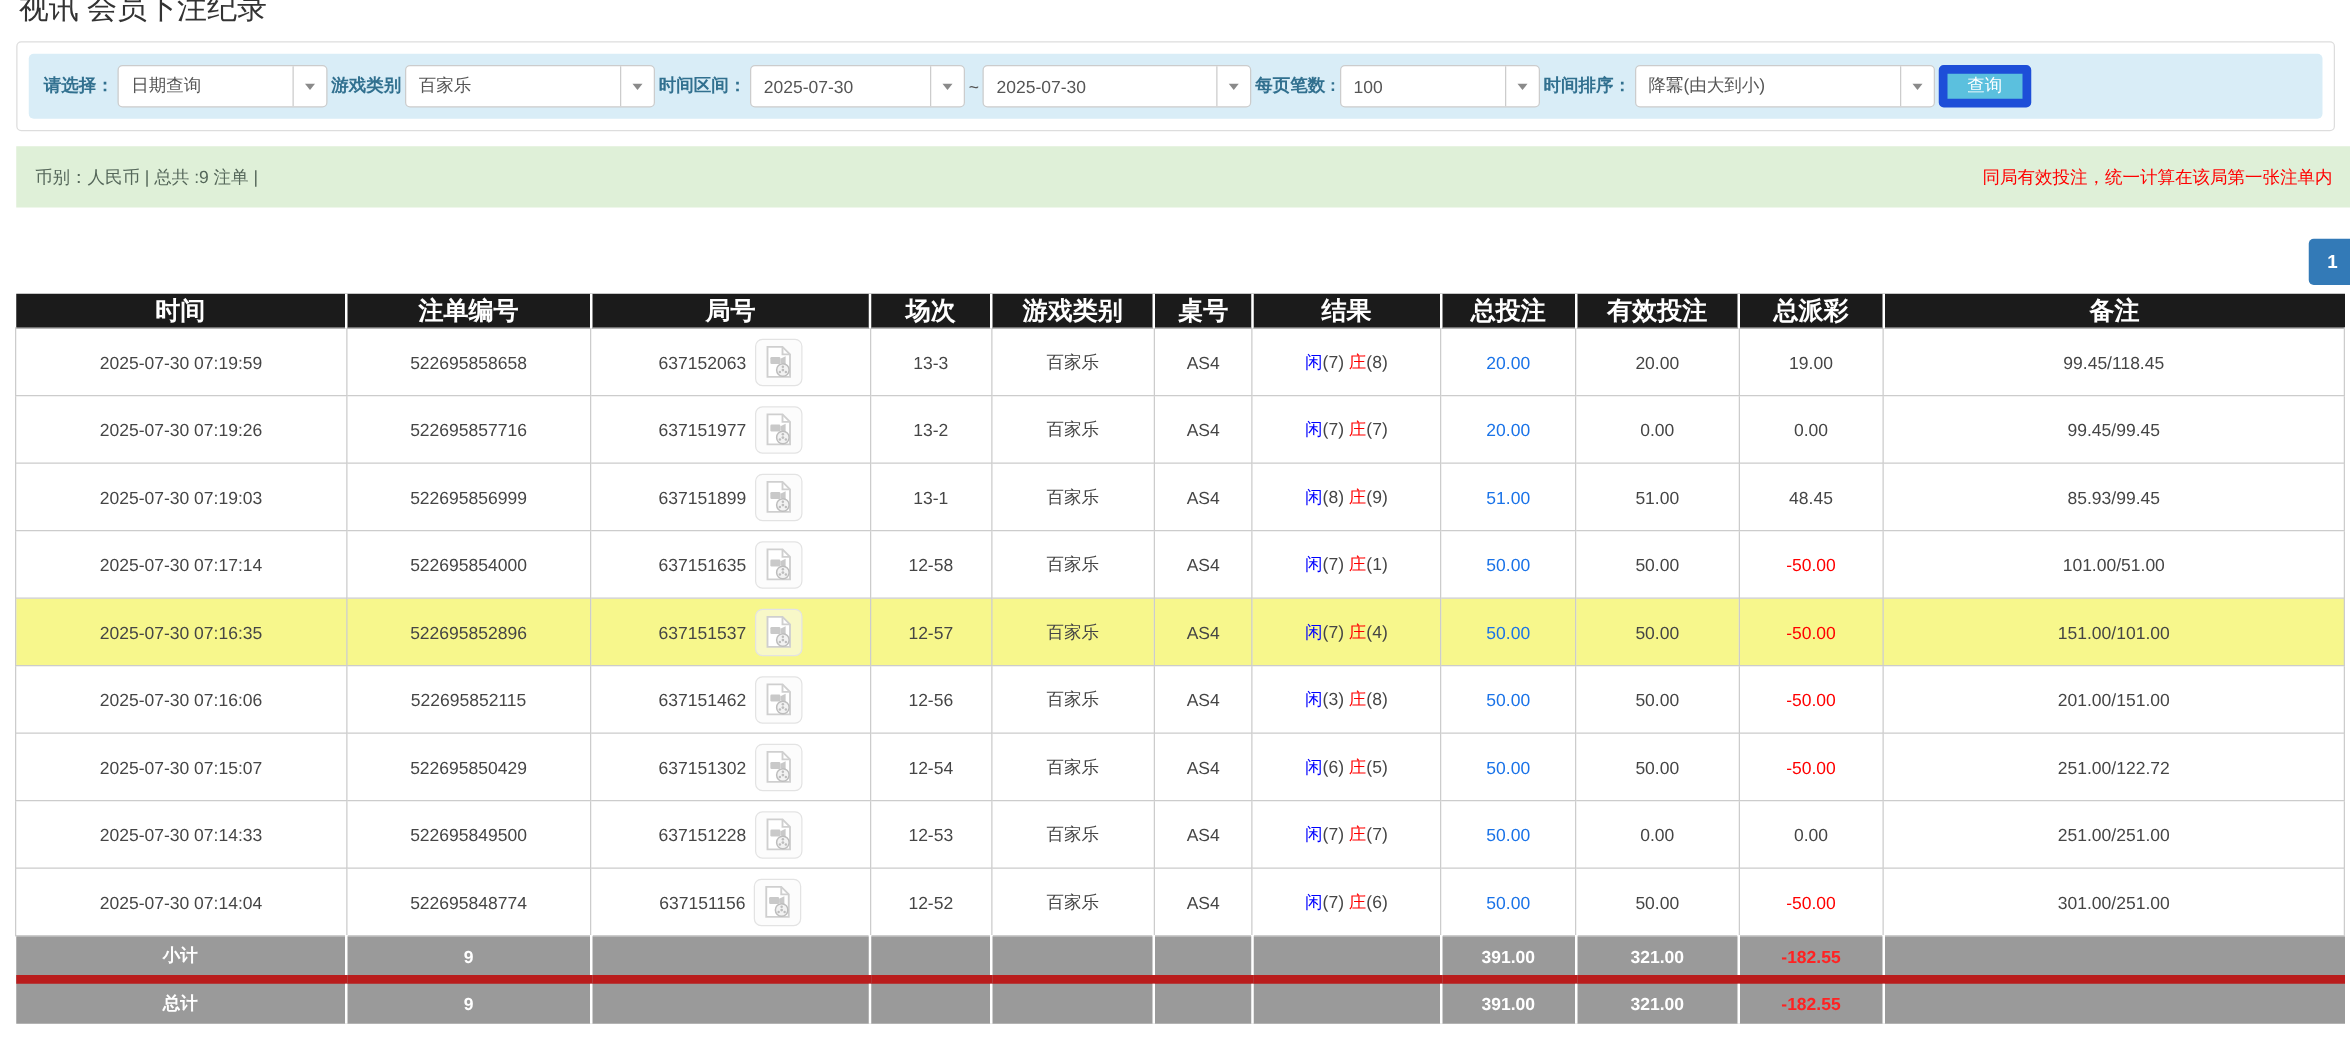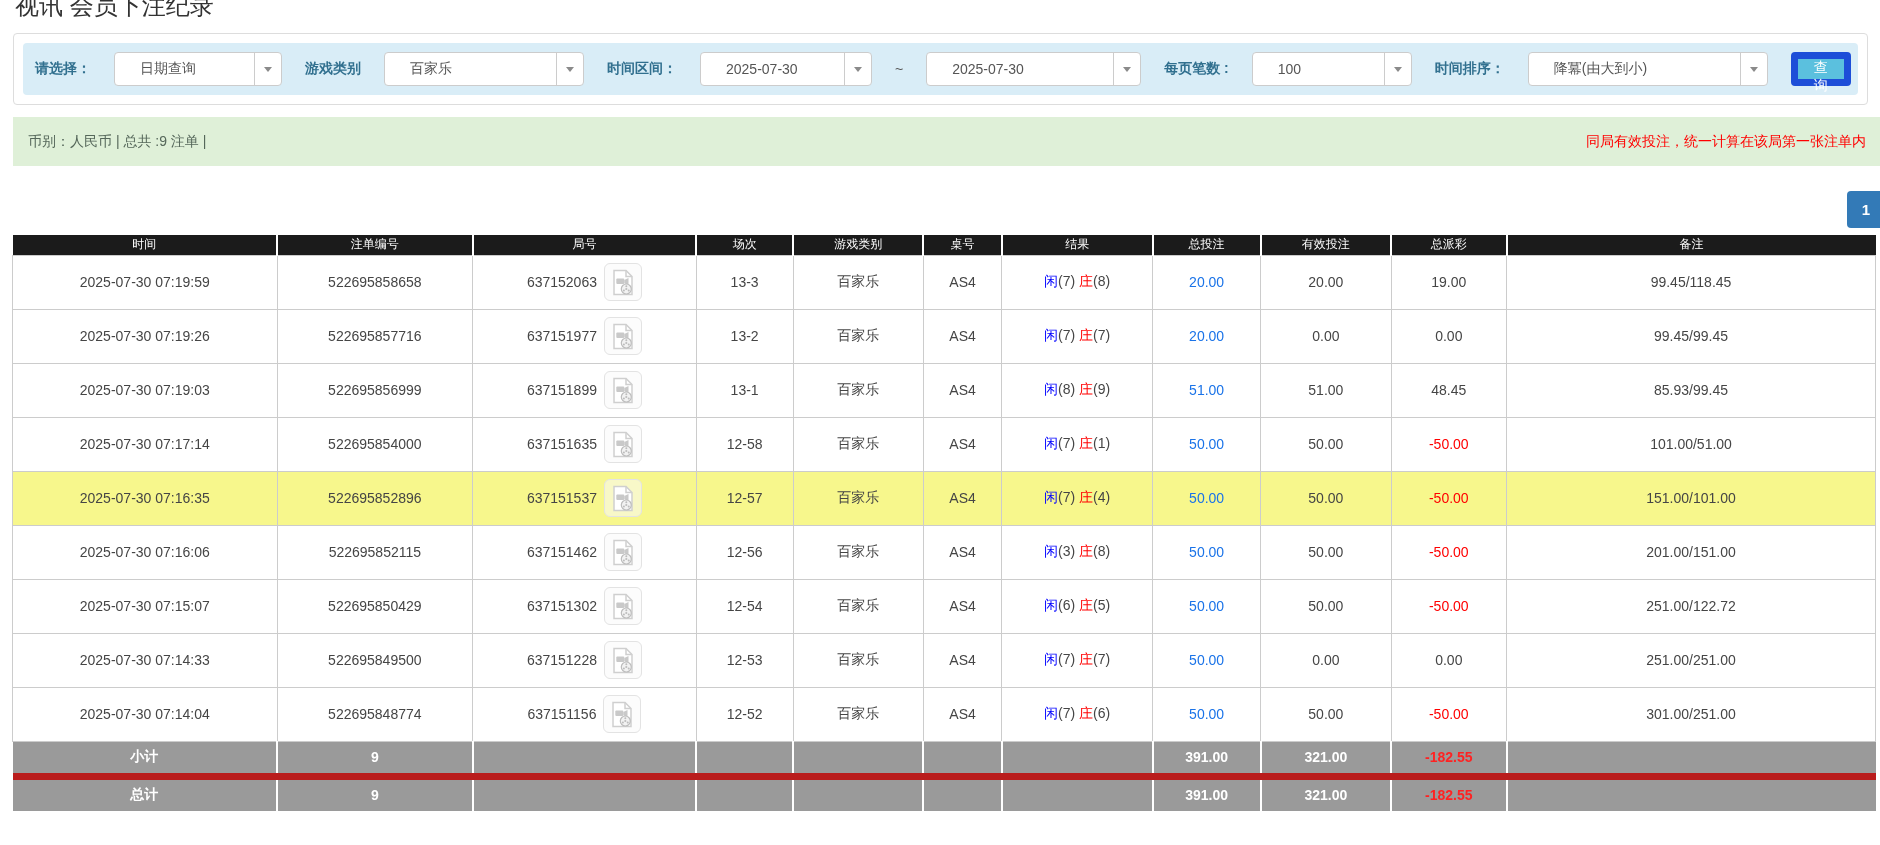--- a/index.html
+++ b/index.html
@@ -13,28 +13,28 @@
     margin:-10px 0 0 15px; white-space:nowrap;
   }
   
   .filter-panel {
     margin:11px 12px 0 13px;
     border:1px solid #ddd; border-radius:4px;
     background:#fff; padding:9px;
   }
   .filter-bar {
     background:var(--info_bg,#d9edf7); border-radius:4px;
-    height:52px; display:flex; align-items:center; gap:23px; padding:0 12px;
+    height:52px; display:flex; align-items:center; gap:3px; padding:0 12px;
   }
   .filter-label {
     color:var(--info_text,#31708f); font-weight:bold; font-size:14px; white-space:nowrap;
   }
   .select {
     background:#fff; border:1px solid #ccc; border-radius:4px; height:34px;
-    display:flex; align-items:stretch; cursor:pointer; flex:none;padding-left:15px;
+    display:flex; align-items:stretch; cursor:pointer; flex:none;
   }
   .sel-text { padding:0 10px; font-size:14px; color:#555; display:flex; align-items:center; flex:1; white-space:nowrap; overflow:hidden; }
   .caret-box { width:27px; border-left:1px solid #ccc; display:flex; align-items:center; justify-content:center; }
   .caret { width:0; height:0; border-left:4px solid transparent; border-right:4px solid transparent; border-top:5px solid #8a8a8a; }
   .w168{width:168px}.w200{width:200px}.w172{width:172px}.w215{width:215px}.w160{width:160px}.w240{width:240px}
   .tilde { color:#555; font-size:14px; }
   .search-btn {
     background:var(--button_cyan,#5bc0de); border:7px solid #1d4ed8; color:#fff;
     font-size:14px; border-radius:4px; height:34px; padding:0 16px; cursor:pointer;
     font-family:inherit;
@@ -53,21 +53,21 @@
     background:var(--accent_blue,#337ab7); color:#fff; border-radius:4px;
     display:flex; align-items:center; justify-content:center;
     font-size:15px; font-weight:bold; cursor:pointer;
   }
   
   table.bet-table {
     border-collapse:collapse; table-layout:fixed;
     margin:7px 2px 0 12px; width:1864px;
   }
   .bet-table th {
-    background:var(--header_bg,#1b1b1b); color:#fff; font-size:12px; font-weight:normal;
+    background:var(--header_bg,#1b1b1b); color:#fff; font-size:20px; font-weight:bold;
     height:20px; border-right:2px solid #fff; text-align:center; padding:0 4px;
   }
   .bet-table th:last-child { border-right:none; }
   .bet-table tbody td {
     height:54px; text-align:center; font-size:14px; color:#454545;
     border:1px solid #ccc; background:#fff; padding:0 4px;
   }
   tr.highlight td { background:var(--highlight_yellow,#f7f78c); }
   .round-cell-inner { display:flex; align-items:center; justify-content:center; gap:7px; }
   .video-btn {

